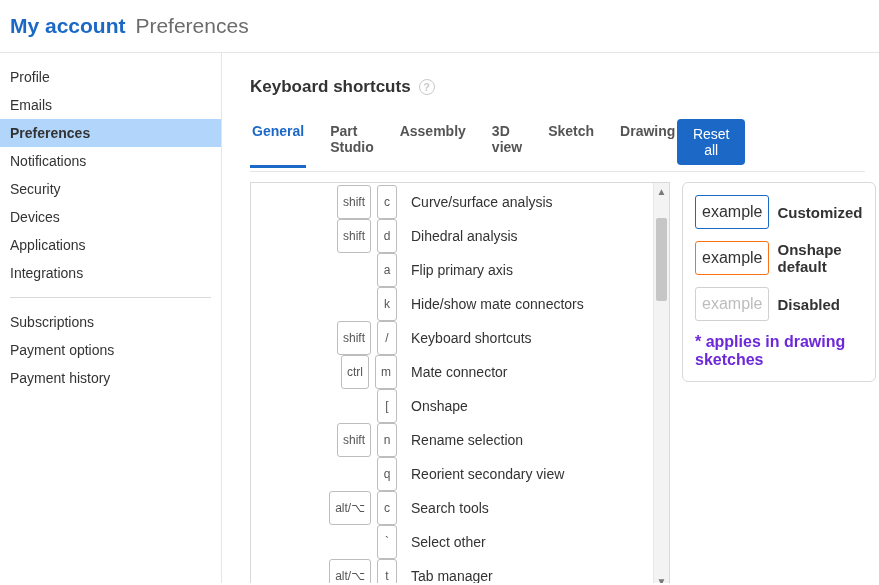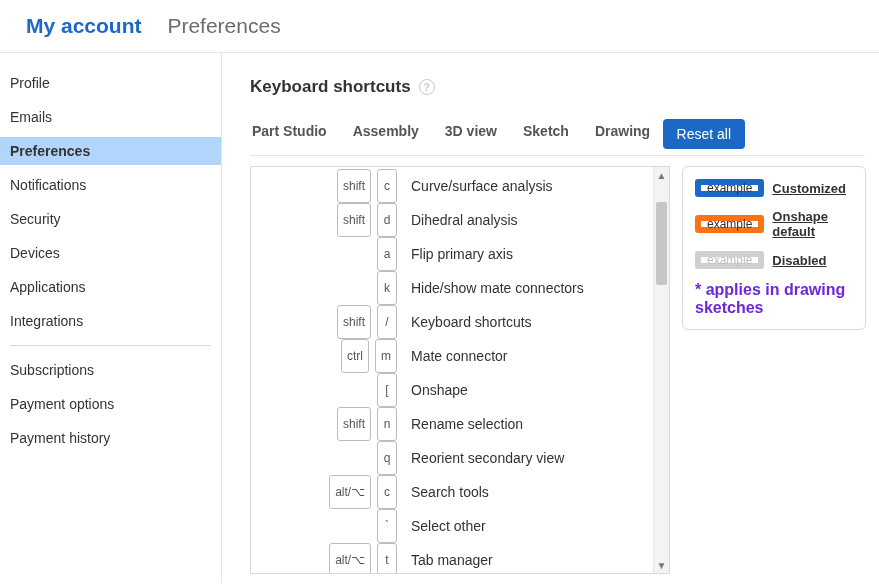--- a/index.html
+++ b/index.html
@@ -1,27 +1,27 @@
 <!DOCTYPE html>
 <html><head>
 <meta charset="utf-8">
 <style>
   * { box-sizing: border-box; }
   html, body { margin:0; padding:0; font-family: "Helvetica Neue", Arial, sans-serif; font-size:14px; color:#333; background:#fff; }
   .app { width:879px; height:585px; position:relative; }
   
   .header { padding:14px 10px 14px 10px; border-bottom:1px solid #e5e5e5; }
-  .header h1 { margin:16px; font-size:21px; font-weight:700; color:#1b68c6; display:inline; }
+  .header h1 { margin:0; font-size:21px; font-weight:700; color:#1b68c6; display:inline; }
   .header .sub { font-size:21px; color:#6c6c6c; margin-left:6px; font-weight:400; }
   
   .body { display:flex; height:calc(100% - 55px); }
   .sidebar { width:222px; border-right:1px solid #e5e5e5; padding-top:10px; }
   .main { flex:1; padding:24px 14px 0 28px; overflow:hidden; position:relative;}
   
-  .nav-item { padding:6px 10px 6px 10px; font-size:14px; color:#333; cursor:pointer;margin-top:6px; }
+  .nav-item { padding:6px 10px 6px 10px; font-size:14px; color:#333; cursor:pointer; }
   .nav-item.active { background:#b1d5fb; font-weight:700; }
   .nav-sep { border-top:1px solid #d9d9d9; margin:10px 10px; }
   
   .section-title { font-size:17px; font-weight:700; color:#333; margin:0 0 22px 0; display:flex; align-items:center; }
   .help-icon { display:inline-flex; width:16px; height:16px; border:1px solid #c9c9c9; color:#c9c9c9; border-radius:50%; align-items:center; justify-content:center; font-size:11px; margin-left:8px; }
   
   .tabrow { display:flex; align-items:center; border-bottom:1px solid #e5e5e5; position:relative;}
   .tabs { display:flex; gap:22px; font-size:14px; }
   .tab { padding:0 2px 12px 2px; color:#555; cursor:pointer; font-weight:700; }
   .tab.active { color:#1b68c6; border-bottom:3px solid #1b68c6; margin-bottom:-1px; }
@@ -39,24 +39,24 @@
   
   .scrollbar { position:absolute; right:0; top:0; bottom:0; width:16px; background:#f3f3f3; border-left:1px solid #e7e7e7;}
   .scroll-thumb { position:absolute; left:2px; right:2px; background:#c6c6c6; border-radius:2px; }
   .scroll-arrow { position:absolute; left:0; right:0; height:16px; display:flex; align-items:center; justify-content:center; color:#7a7a7a; font-size:10px; cursor:pointer;}
   .scroll-arrow.top { top:0; }
   .scroll-arrow.bottom { bottom:0; }
   
   .legend { flex:0 0 184px; margin-left:12px; border:1px solid #d9d9d9; border-radius:6px; padding:12px; align-self:flex-start; }
   .legend-row { display:flex; align-items:center; margin-bottom:12px; }
   .legend-row:last-child { margin-bottom:0; }
-  .legend-badge { display:inline-flex; align-items:center; justify-content:center; height:18px; padding:0 6px; border:6px solid #f97316; border-radius:3px; font-size:12px; margin-right:8px; background:#fff;}
+  .legend-badge { display:inline-flex; align-items:center; justify-content:center; height:34px; padding:0 6px; border:1px solid #f97316; border-radius:3px; font-size:16px; margin-right:8px; background:#fff;}
   .legend-badge.customized { border-color:#1b68c6; color:#333; }
   .legend-badge.disabled { color:#bdbdbd; border-color:#d0d0d0;}
-  .legend-text { font-size:13px; color:#333; font-weight:700;text-decoration:underline; }
+  .legend-text { font-size:15px; color:#333; font-weight:700; }
   .legend-note { font-size:16px; color:#6d28d9; font-weight:700; }
 </style>
 </head>
 <body>
 <div class="app">
 
 <div class="header">
   <h1>My account</h1>
   <span class="sub">Preferences</span>
 </div>
@@ -79,20 +79,21 @@
       </nav>
 
   <div class="main">
     <div class="section-title">
       <span>Keyboard shortcuts</span>
       <span class="help-icon">?</span>
     </div>
 
     <div class="tabrow">
       <div class="tabs" id="tabs">
+            <div class="tab active">General</div>
             <div class="tab">Part Studio</div>
             <div class="tab">Assembly</div>
             <div class="tab">3D view</div>
             <div class="tab">Sketch</div>
             <div class="tab">Drawing</div>
           </div>
       <div class="reset-wrap">
         <button class="reset-btn">Reset all</button>
       </div>
     </div>

